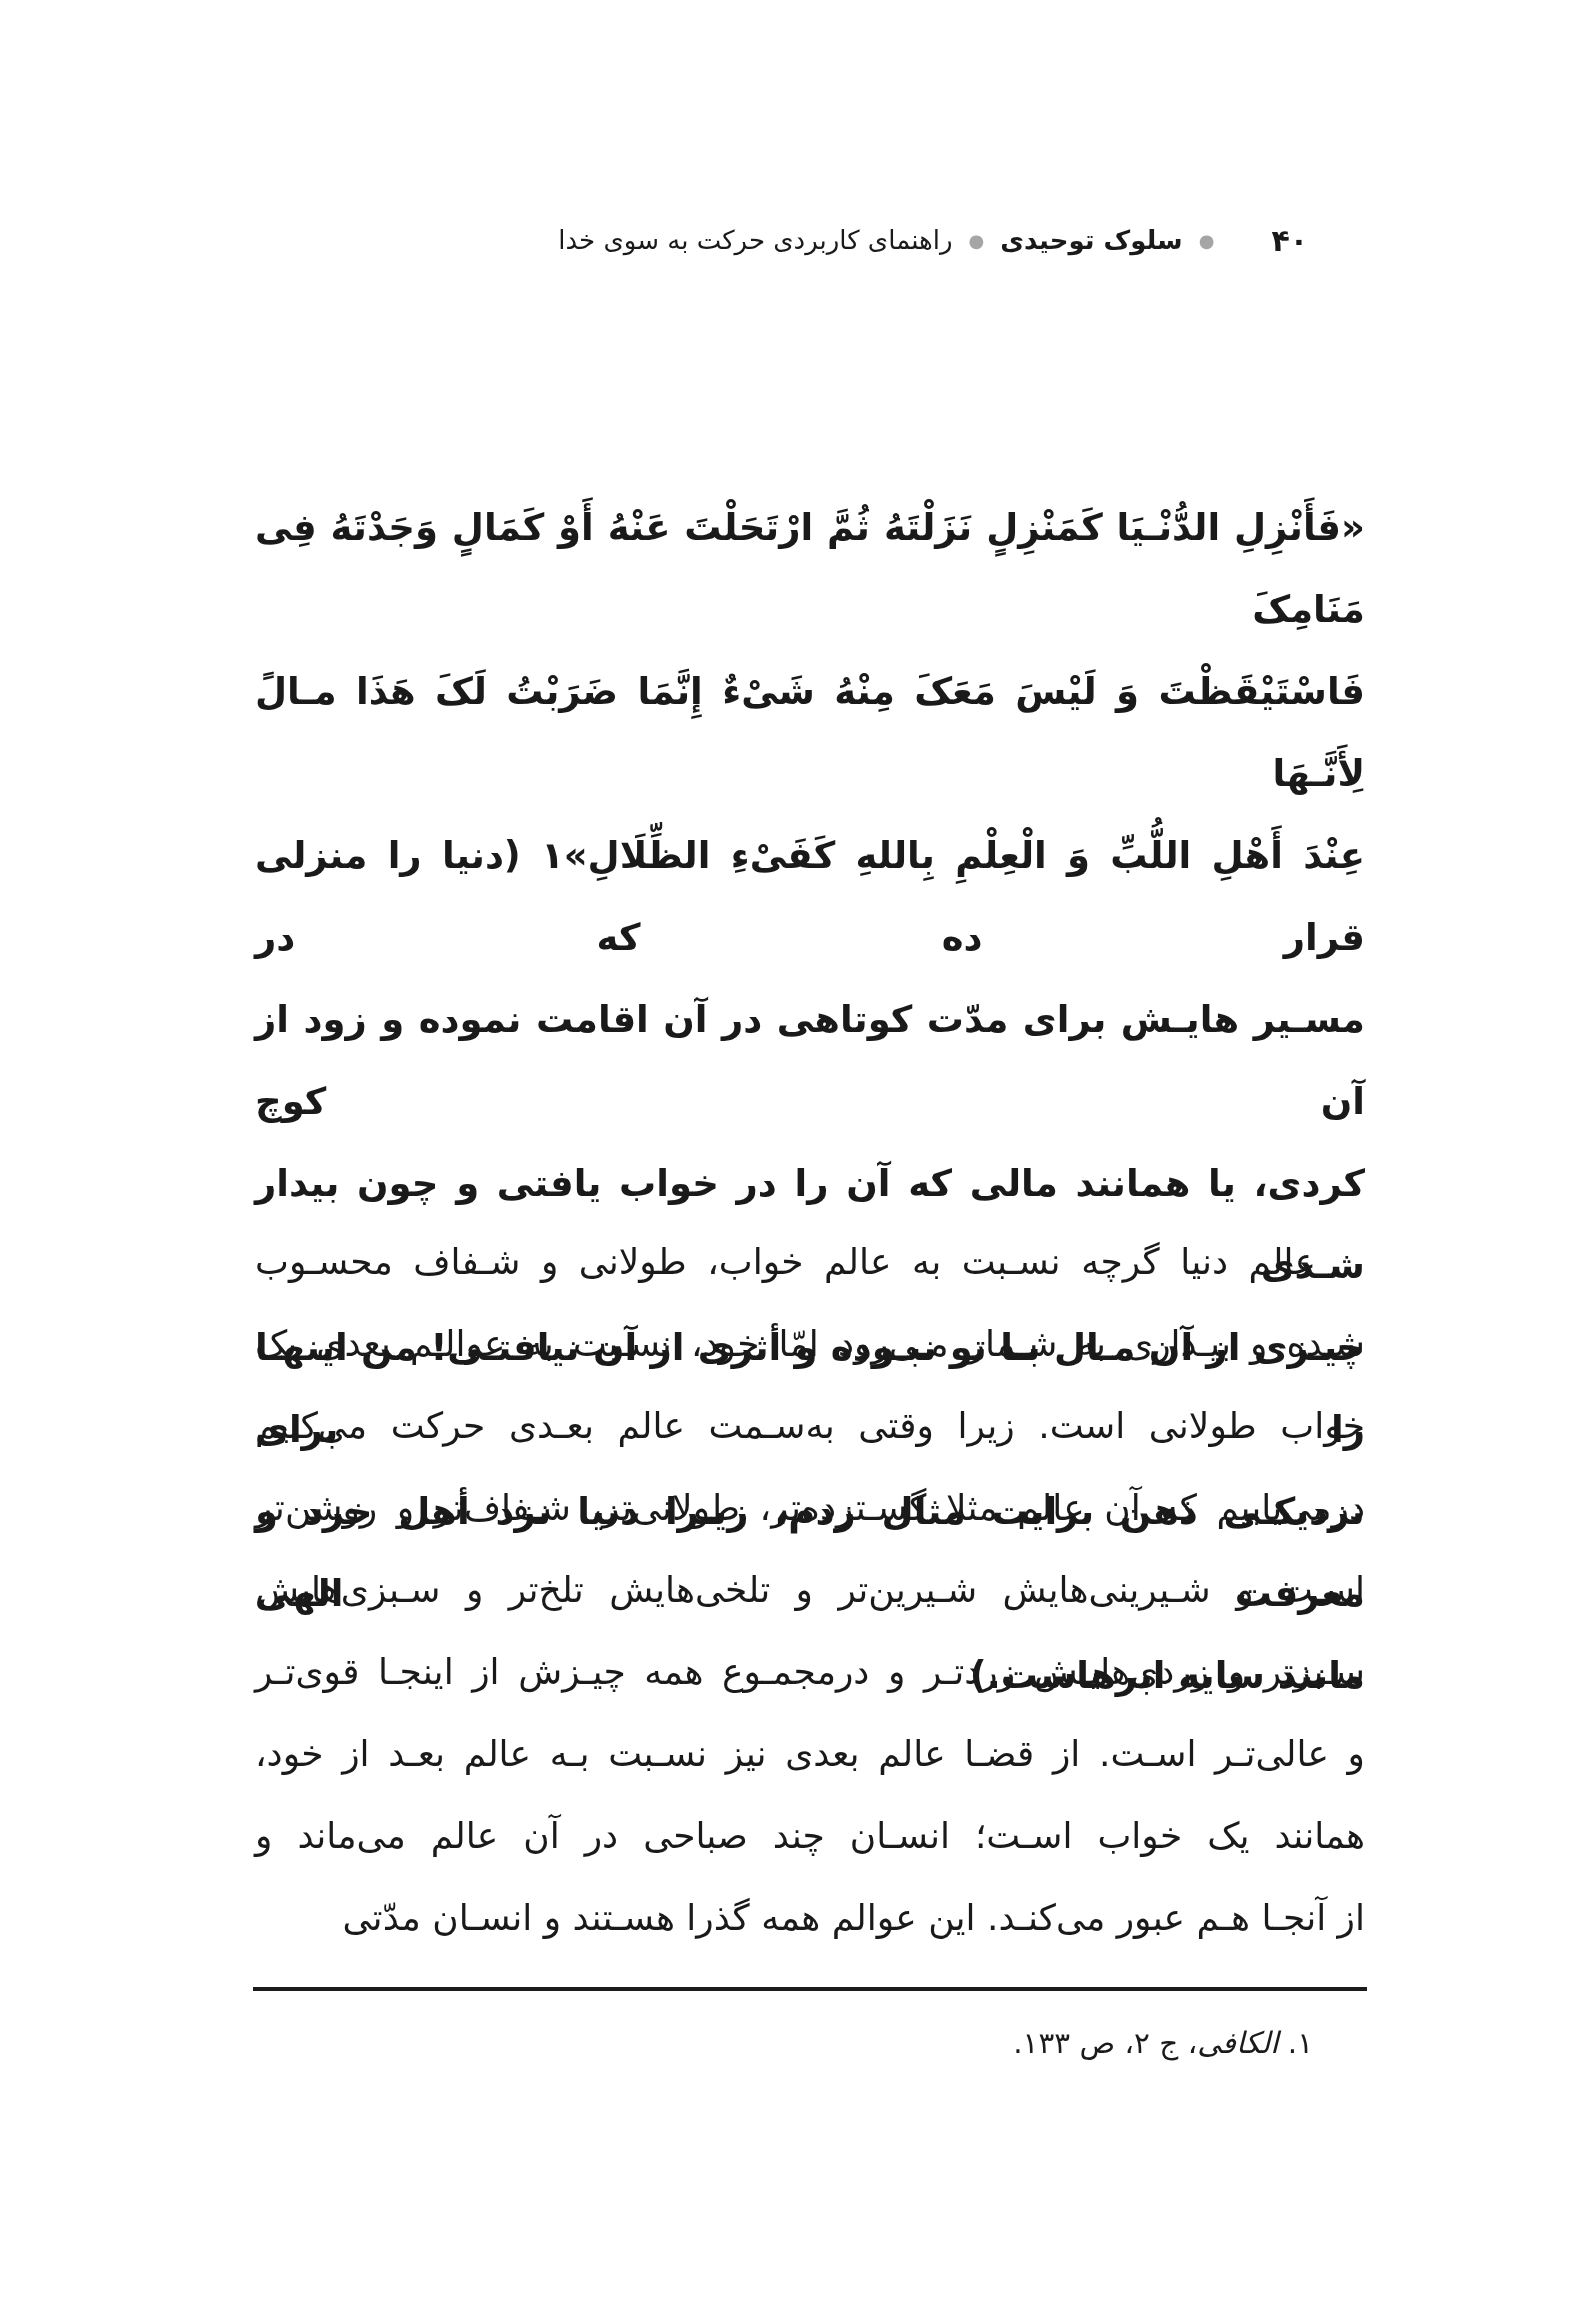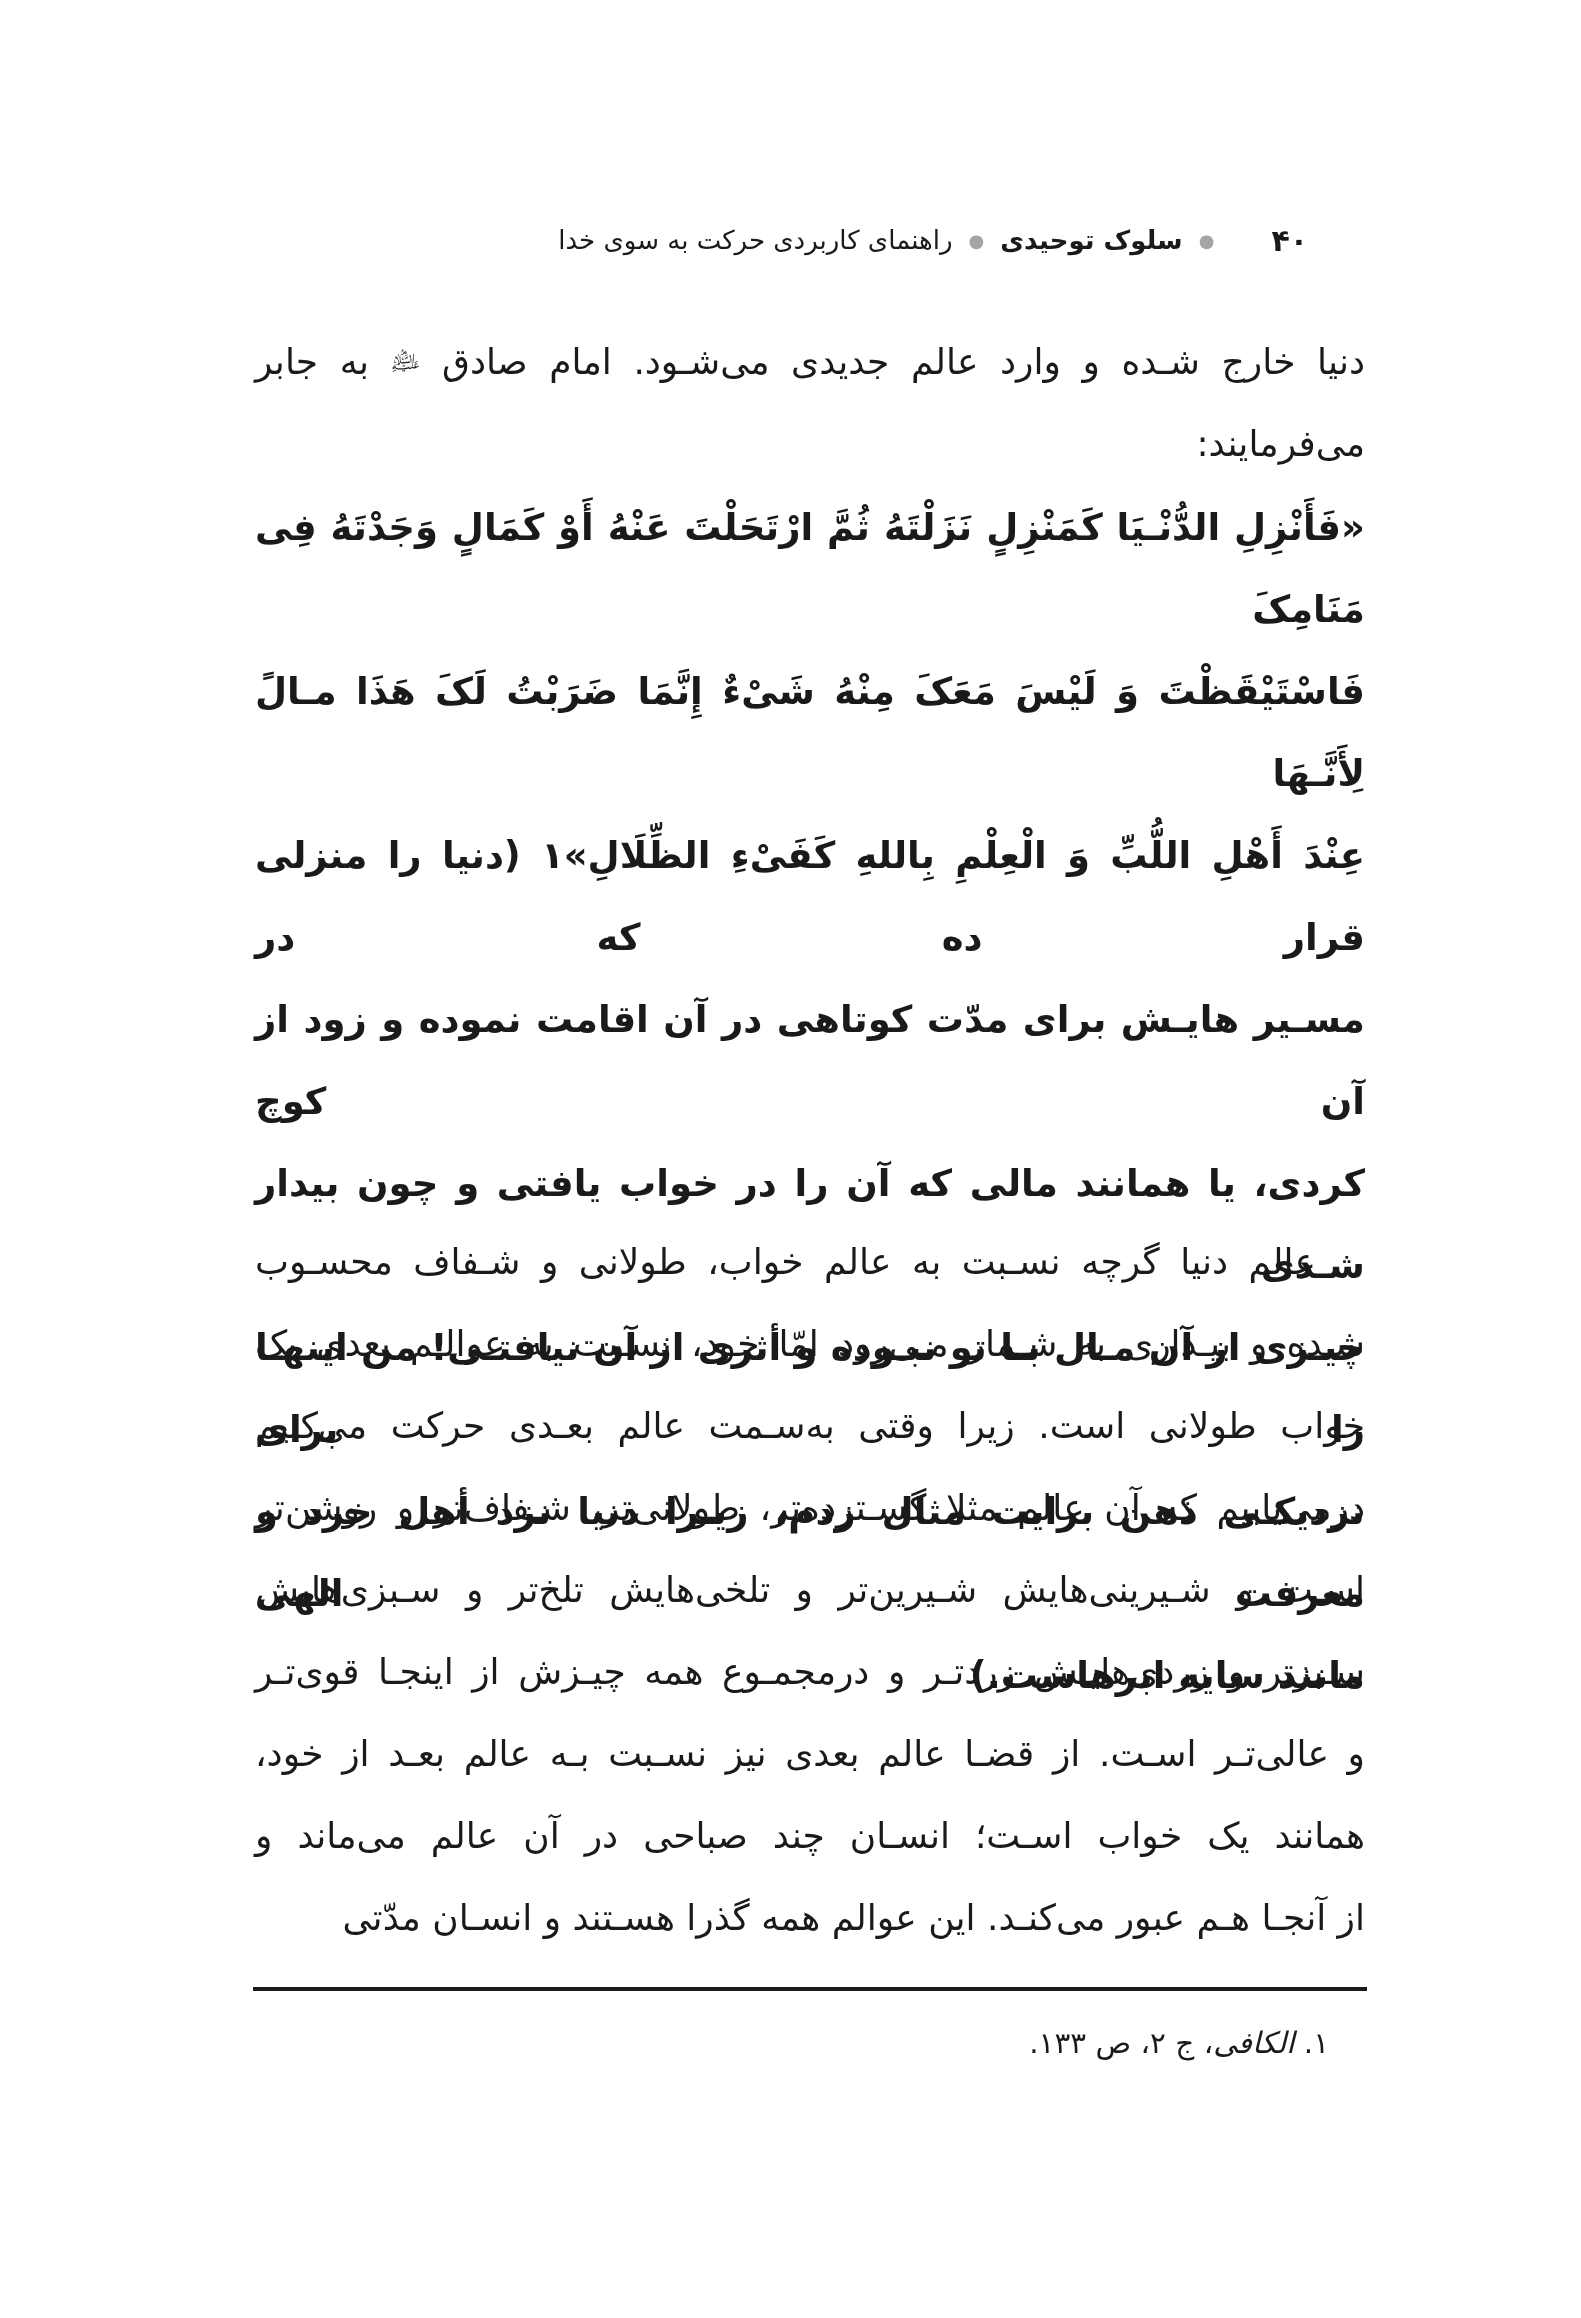--- a/index.html
+++ b/index.html
@@ -80,21 +80,21 @@
     position: absolute;
     top: 1987px;
     right: 214px;
     left: 253px;
     height: 3.6px;
     background: #1b1b1b;
   }
   .footnote {
     position: absolute;
     top: 2015px;
-    right: 252px;
+    right: 268px;
     left: 255px;
     text-align: right;
     font-size: 29.5px;
     line-height: 57px;
   }
   .fn-title { font-style: italic; }
 </style>
 </head>
 <body>
 
@@ -103,24 +103,20 @@
   <header class="running-head">
     <span class="page-num">۴۰</span>
     <span class="head-bullet">●</span>
     <span class="book-title">سلوک توحیدی</span>
     <span class="head-bullet">●</span>
     <span class="book-subtitle">راهنمای کاربردی حرکت به سوی خدا</span>
   </header>
 
   <main class="text-column">
 
-    <div class="para para-intro">
-      <div class="line"><span>دنیا خارج شـده و وارد عالم جدیدی می‌شـود. امام صادق</span> <span class="honorific">﵇</span> <span>به جابر</span></div>
-      <div class="line line-last">می‌فرمایند:</div>
-    </div>
 
     <div class="para para-quote">
         <div class="line line-first">«فَأَنْزِلِ الدُّنْـیَا کَمَنْزِلٍ نَزَلْتَهُ ثُمَّ ارْتَحَلْتَ عَنْهُ أَوْ کَمَالٍ وَجَدْتَهُ فِی مَنَامِکَ</div>
         <div class="line">فَاسْتَیْقَظْتَ وَ لَیْسَ مَعَکَ مِنْهُ شَیْءٌ إِنَّمَا ضَرَبْتُ لَکَ هَذَا مـالً لِأَنَّـهَا</div>
         <div class="line">عِنْدَ أَهْلِ اللُّبِّ وَ الْعِلْمِ بِاللهِ کَفَیْءِ الظِّلَالِ»۱ (دنیا را منزلی قرار ده که در</div>
         <div class="line">مسـیر هایـش برای مدّت کوتاهی در آن اقامت نموده و زود از آن کوچ</div>
         <div class="line">کردی، یا همانند مالی که آن را در خواب یافتی و چون بیدار شـدی</div>
         <div class="line">چیـزی از آن مـال بـا تو نبـوده و أثری از آن نیافتـی! من اینهـا را برای</div>
         <div class="line">نزدیکـی ذهن برایت مثال زدم، زیـرا دنیا نزد أهل خرد و معرفت الهی</div>
         <div class="line line-last">مانند سایه ابرهاست.)</div>

